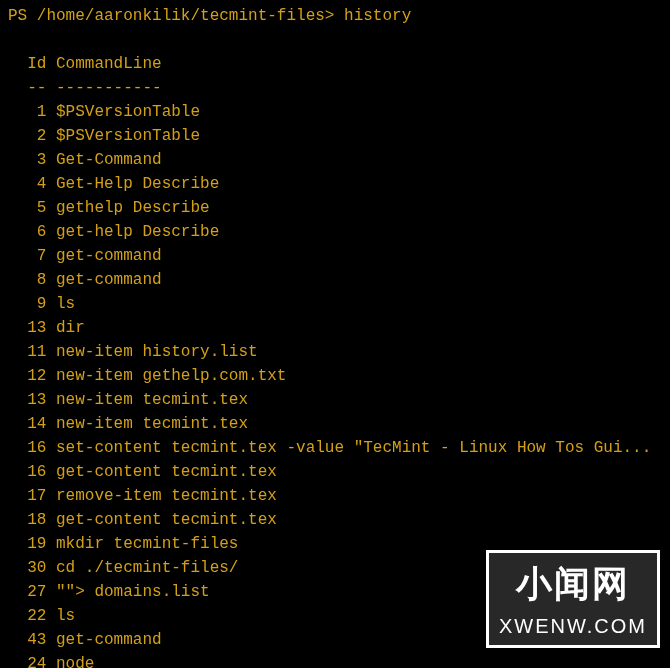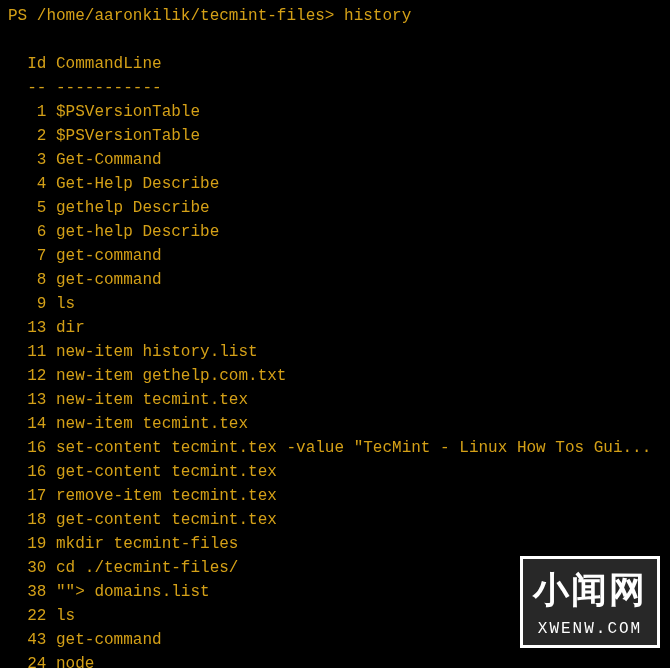--- a/index.html
+++ b/index.html
@@ -31,22 +31,22 @@
       z-index: 10;
       margin-left: 7px;
     }
     .watermark-main {
       font-size: 36px;
       font-weight: bold;
       font-family: sans-serif;
       letter-spacing: 2px;
     }
     .watermark-sub {
-      font-size: 16px;
-      font-family: Liberation Mono, monospace;
+      font-size: 20px;
+      font-family: Liberation Sans, sans-serif;
       letter-spacing: 2px;
     }
     .content {
       white-space: pre;
     }
   </style>
 </head>
 <body>
 
 <div class="content"><span><span>PS </span><span>/home/aaronkilik/tecmint-files</span><span>&gt; </span><span>history</span></span>
@@ -66,21 +66,21 @@
 <span><span>  11</span><span> new-item history.list</span></span>
 <span><span>  12</span><span> new-item gethelp.com.txt</span></span>
 <span><span>  13</span><span> new-item tecmint.tex</span></span>
 <span><span>  14</span><span> new-item tecmint.tex</span></span>
 <span><span>  16</span><span> set-content tecmint.tex -value "TecMint - Linux How Tos Gui...</span></span>
 <span><span>  16</span><span> get-content tecmint.tex</span></span>
 <span><span>  17</span><span> remove-item tecmint.tex</span></span>
 <span><span>  18</span><span> get-content tecmint.tex</span></span>
 <span><span>  19</span><span> mkdir tecmint-files</span></span>
 <span><span>  30</span><span> cd ./tecmint-files/</span></span>
-<span><span>  38</span><span> ""&gt; domains.list</span></span>
+<span><span>  27</span><span> ""&gt; domains.list</span></span>
 <span><span>  22</span><span> ls</span></span>
 <span><span>  43</span><span> get-command</span></span>
 <span><span>  24</span><span> node</span></span>
 
 
 
 
 
 
 </div>

